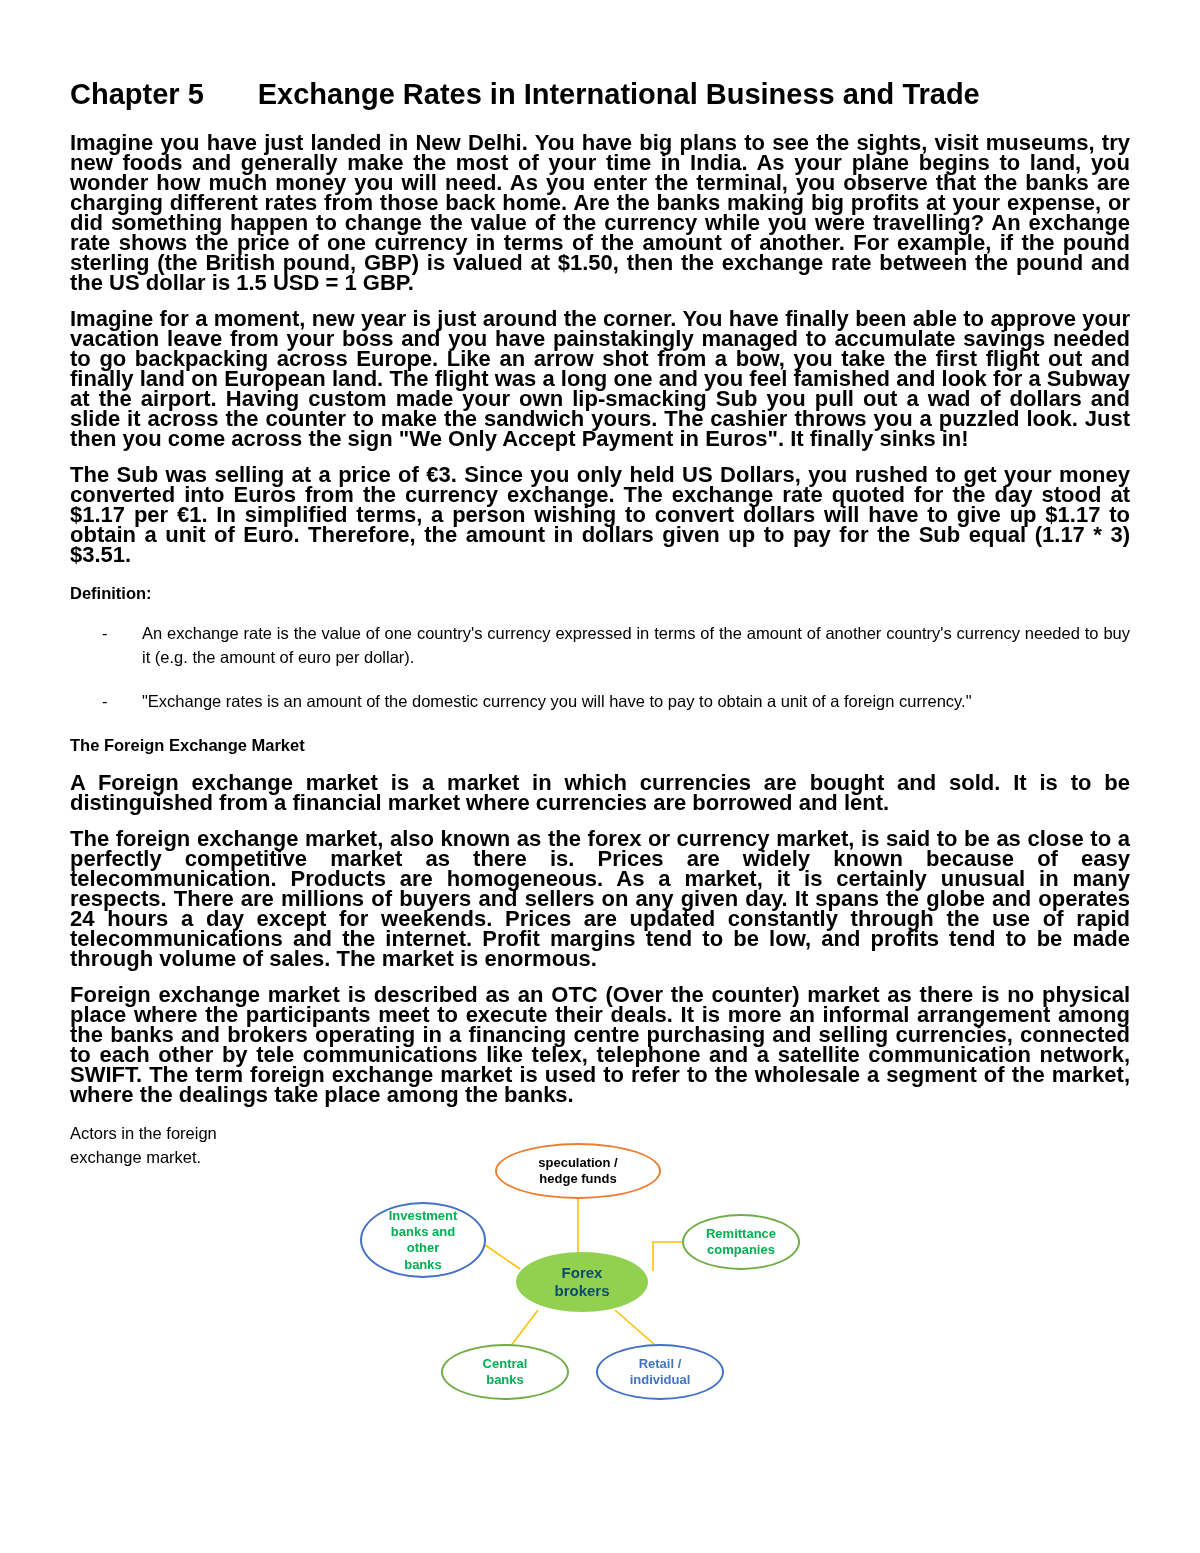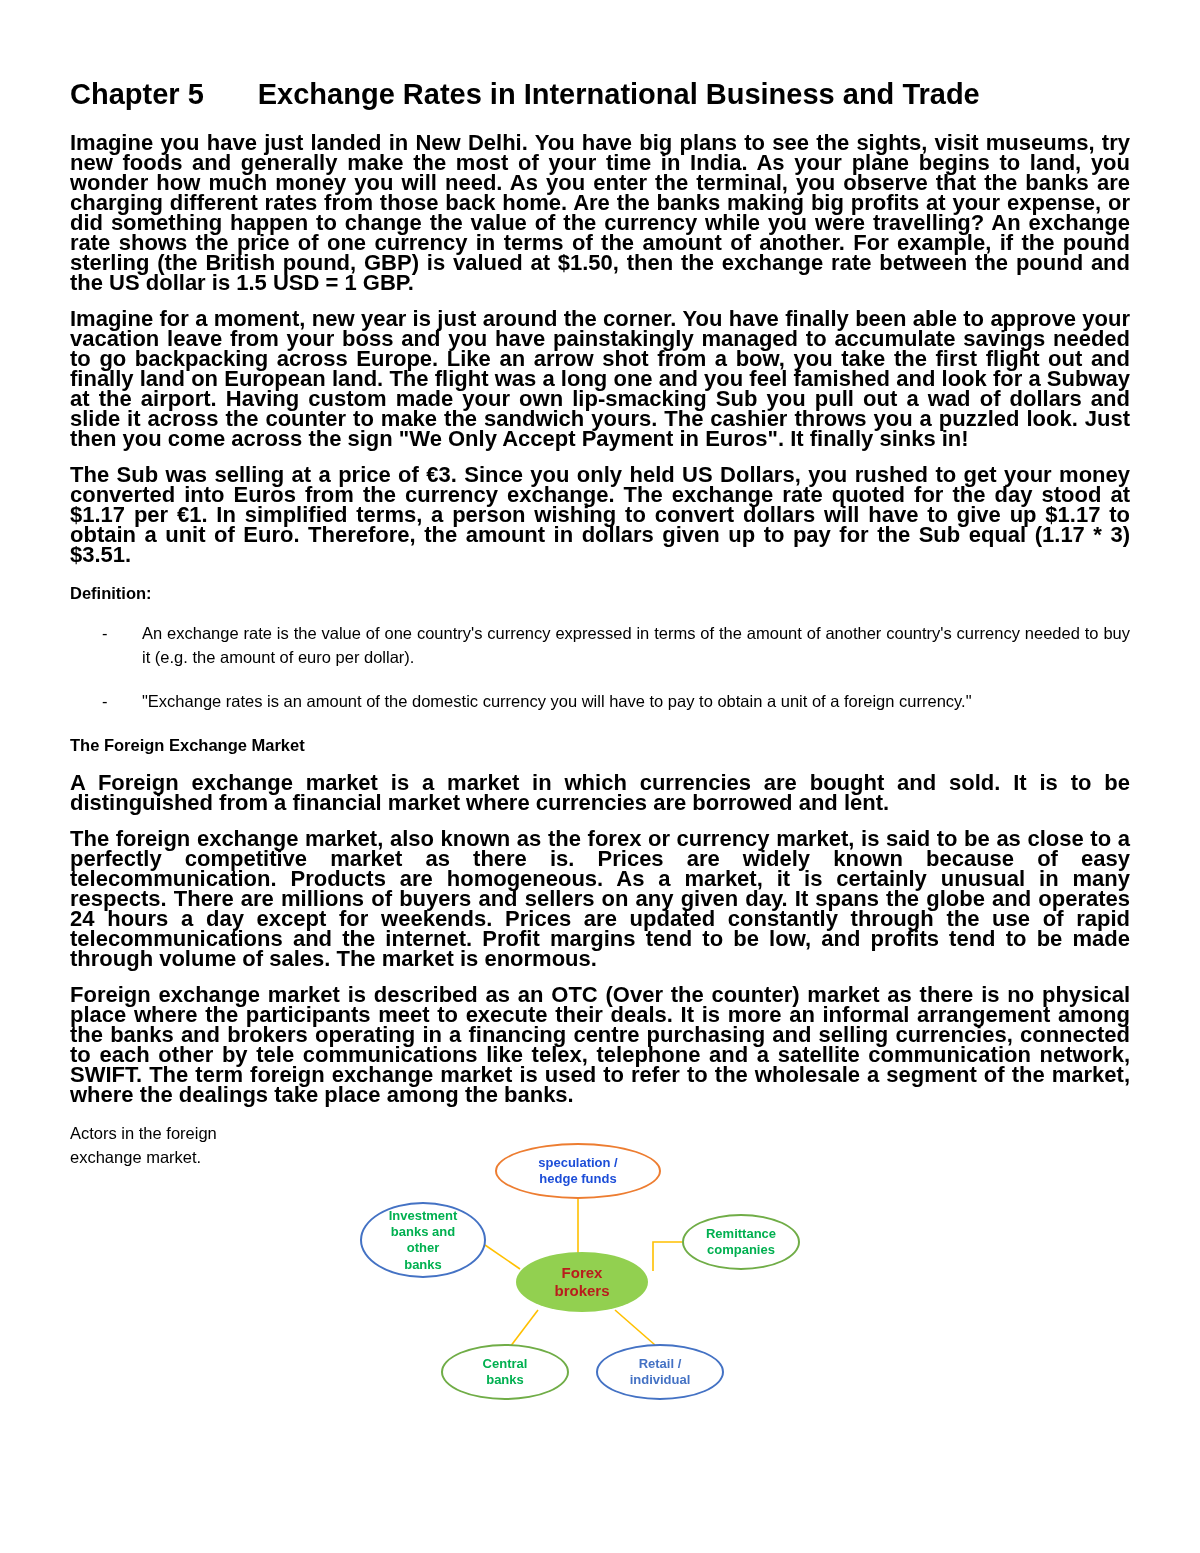--- a/index.html
+++ b/index.html
@@ -64,24 +64,24 @@
     display: flex;
     align-items: center;
     justify-content: center;
     text-align: center;
     font-weight: bold;
     font-size: 13px;
     line-height: 1.25;
     white-space: pre-line;
     background: #ffffff;
   }
-  .node-top    { left: 425px; top: 22px;  width: 166px; height: 56px; border: 2px solid #ED7D31; color: #1d4ed8; }
+  .node-top    { left: 425px; top: 22px;  width: 166px; height: 56px; border: 2px solid #ED7D31; color: #000000; }
   .node-left   { left: 290px; top: 81px;  width: 126px; height: 76px; border: 2px solid #4472C4; color: #00B050; }
   .node-right  { left: 612px; top: 93px;  width: 118px; height: 56px; border: 2px solid #70AD47; color: #00B050; }
-  .node-center { left: 446px; top: 131px; width: 132px; height: 60px; background: #92D050; color: #b91c1c; font-size: 15px; border: none; }
+  .node-center { left: 446px; top: 131px; width: 132px; height: 60px; background: #92D050; color: #0c4a6e; font-size: 15px; border: none; }
   .node-bl     { left: 371px; top: 223px; width: 128px; height: 56px; border: 2px solid #70AD47; color: #00B050; }
   .node-br     { left: 526px; top: 223px; width: 128px; height: 56px; border: 2px solid #4472C4; color: #4472C4; }
 </style>
 </head>
 <body>
 
 <div class="page">
 
   <h1 class="doc-title">
     <span class="chapter-num">Chapter 5</span><span>Exchange Rates in International Business and Trade</span>

